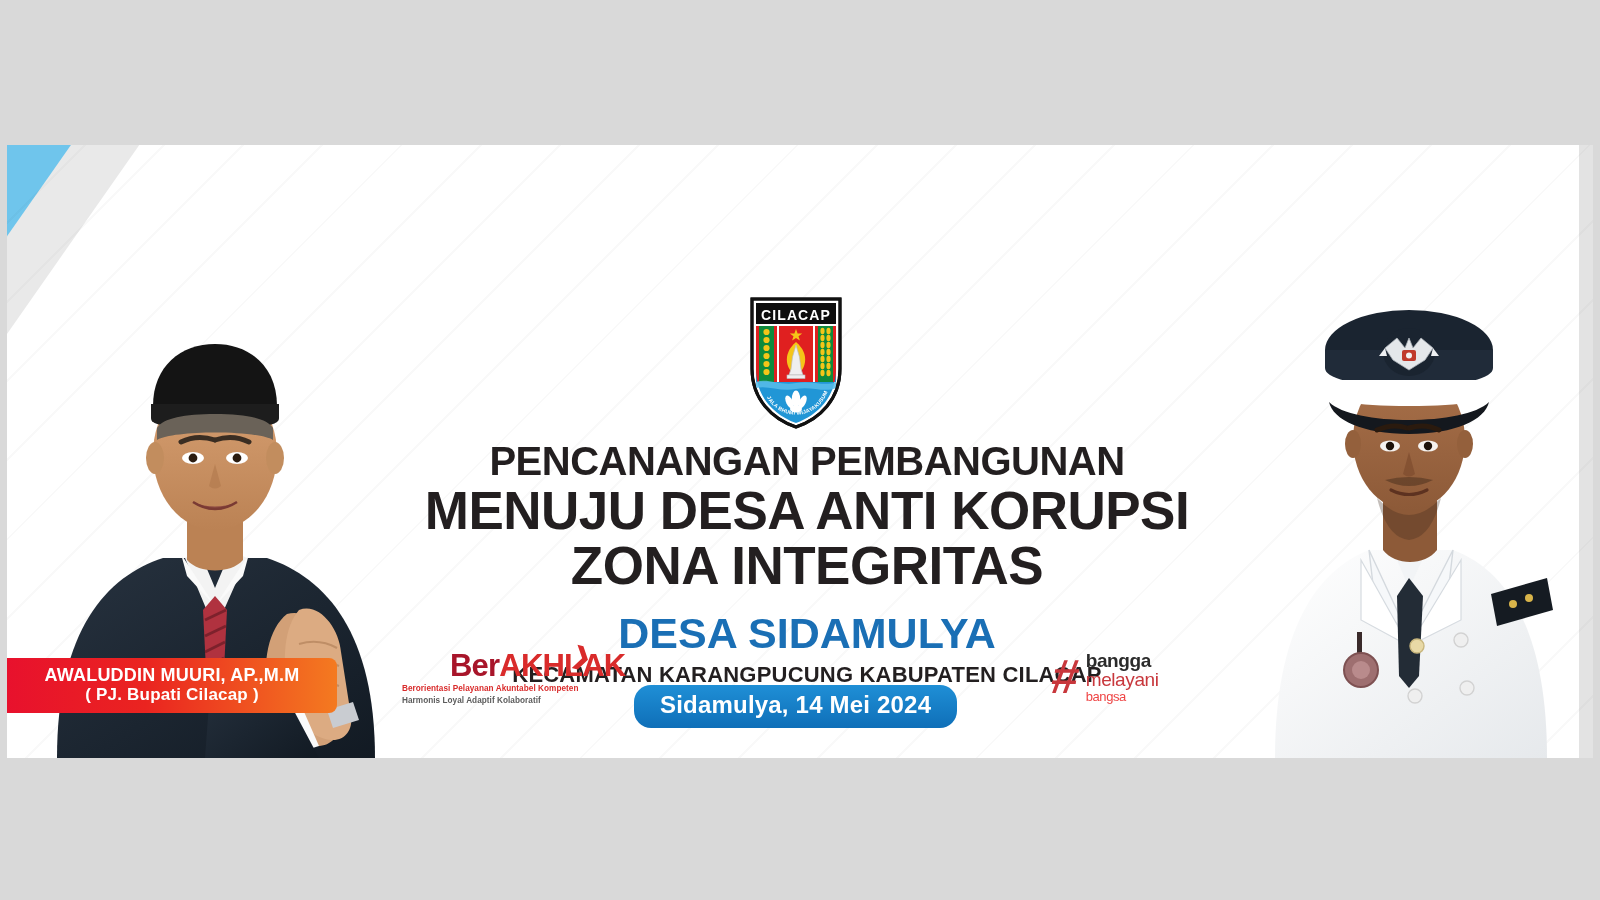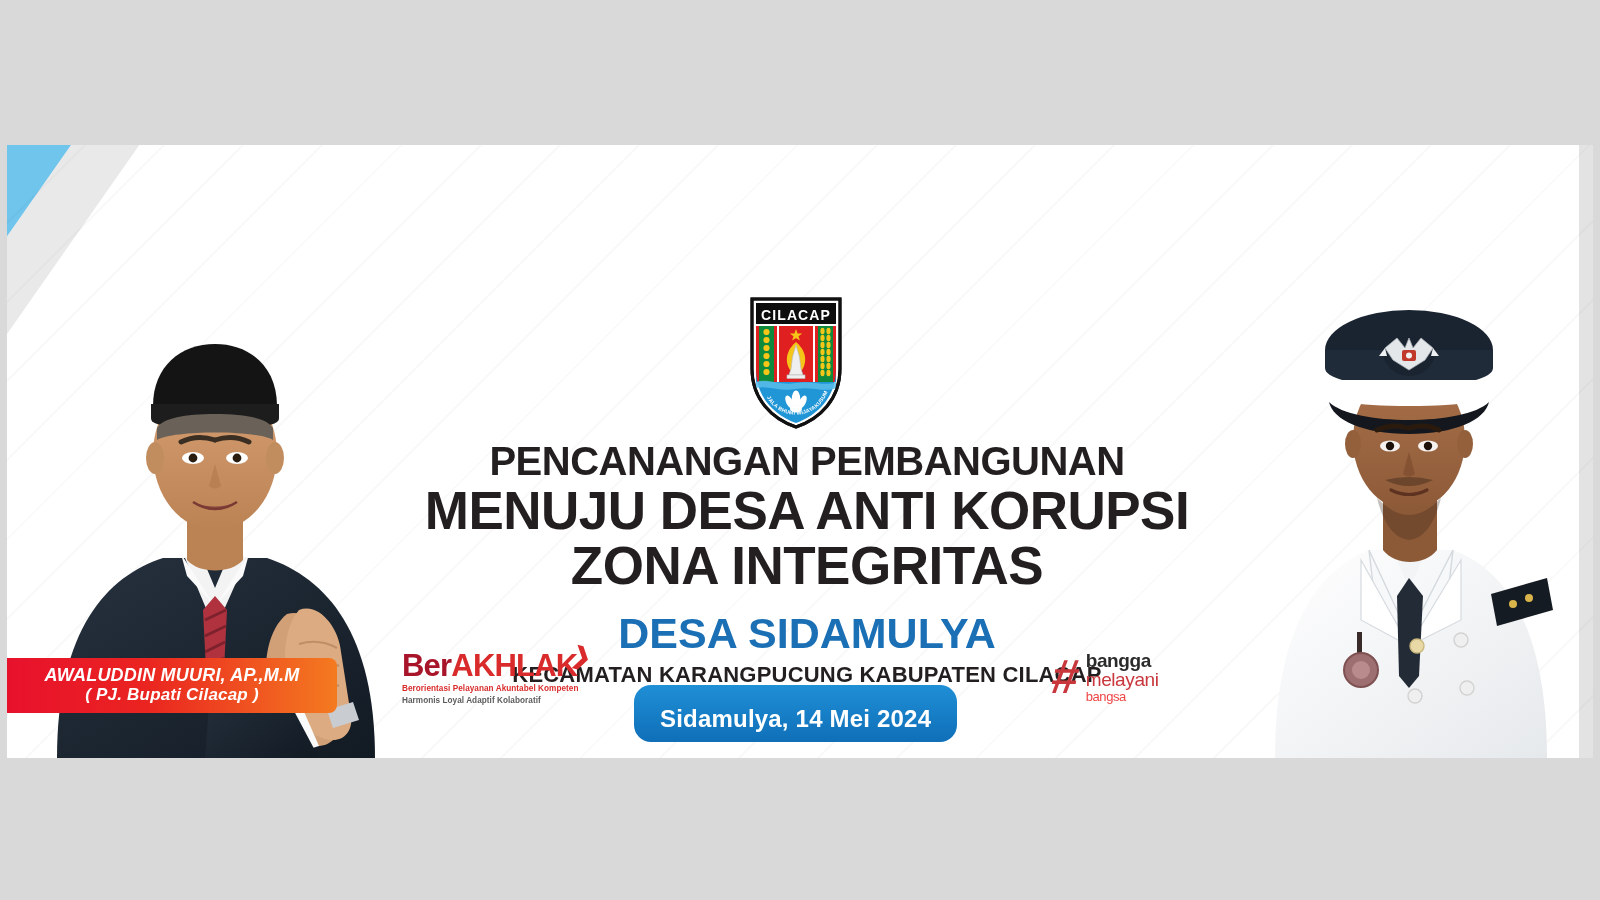--- a/index.html
+++ b/index.html
@@ -132,21 +132,20 @@
 
   
   .nameplate {
     position:absolute;
     z-index:7;
     color:#ffffff;
     text-align:center;
     padding:7px 14px 9px 14px;
     border-radius:6px;
     line-height:1.12;
-    font-style:italic;
   }
   .np-name { font-size:18px; font-weight:bold; letter-spacing:0.2px; }
   .np-role { font-size:17px; font-weight:bold; letter-spacing:0.2px; }
 
   #nameplateLeft {
     left:0px; top:513px; width:330px;
     background:linear-gradient(90deg,#e8112d 0%, #ea2420 42%, #f47a20 100%);
     border-radius:0 8px 8px 0;
   }
   #nameplateRight {
@@ -157,21 +156,21 @@
 
   
   #berakhlak {
     position:absolute; left:395px; top:505px; z-index:7;
     width:185px;
   }
   #berakhlakWord {
     font-size:31px; font-weight:bold; letter-spacing:-0.8px;
     line-height:1; white-space:nowrap;
   }
-  .ber-dark { color:#a8152a; }
+  .ber-dark { color:#a8152a;margin-left:48px; }
   .ber-red  { color:#d92b2b; }
   #berakhlakArrow {
     position:absolute; right:-4px; top:-7px;
     color:#d92b2b; font-size:23px; font-weight:bold;
     transform:rotate(14deg);
   }
   .ber-tag {
     font-size:8.2px; font-weight:bold; letter-spacing:0.05px;
     margin-top:3px; white-space:nowrap;
   }
@@ -189,21 +188,21 @@
   #banggaWords { line-height:1.02; }
   .bw1 { font-size:19px; font-weight:bold; color:#2b2b2b; letter-spacing:-0.4px; }
   .bw2 { font-size:19px; font-weight:normal; color:#c8373c; letter-spacing:-0.4px; }
   .bw3 { font-size:13px; font-weight:normal; color:#ef4444; letter-spacing:-0.4px; }
 
   #dateBadge {
     position:absolute; left:627px; top:540px; z-index:7;
     background:linear-gradient(180deg,#1f8fd6 0%, #0f6fb8 100%);
     color:#ffffff;
     font-size:24px; font-weight:bold;
-    padding:20px 26px 9px 26px;
+    padding:6px 26px 9px 26px;
     border-radius:17px;
     white-space:nowrap;
     letter-spacing:0.2px;
   }
 </style>
 </head>
 <body>
 
 <div id="stage">
 

